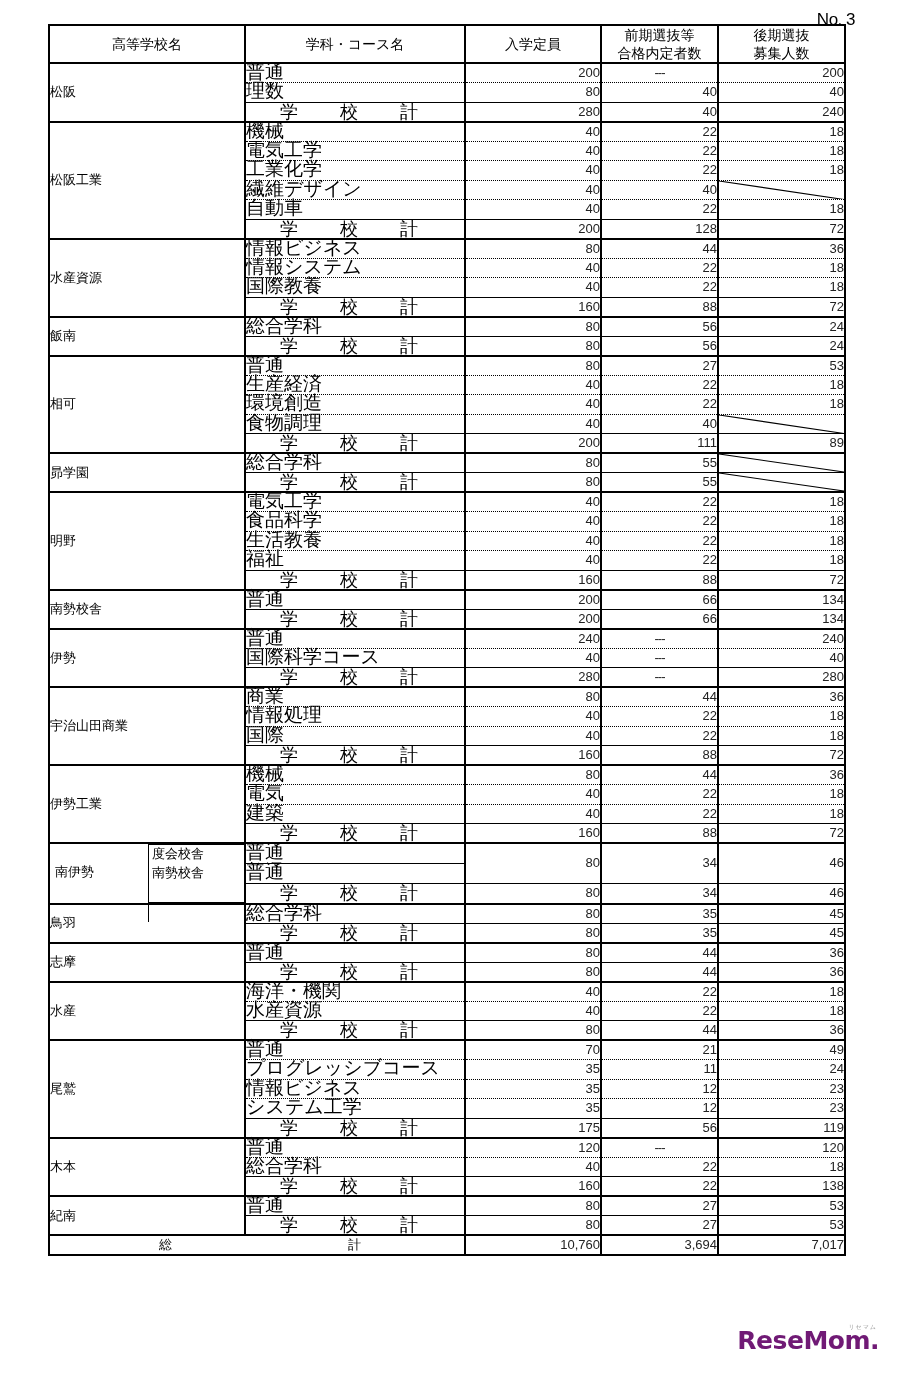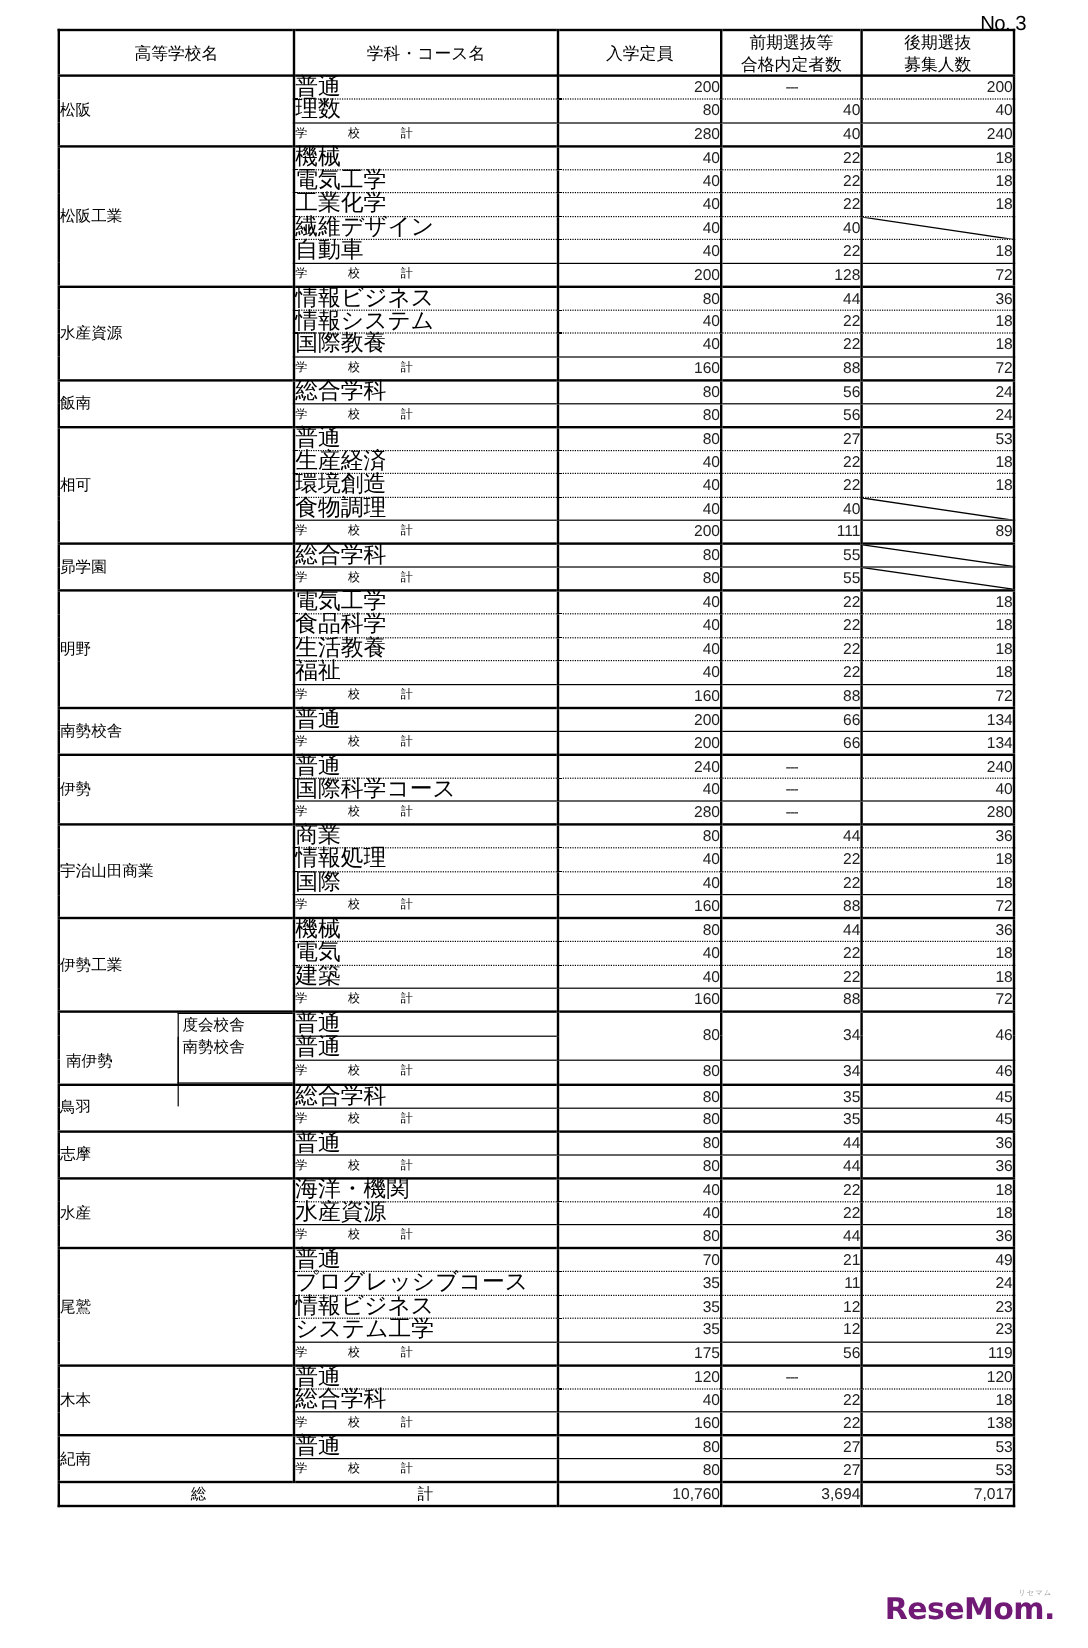--- a/index.html
+++ b/index.html
@@ -106,23 +106,24 @@
     color: #222;
   }
   .dash {
     text-align: center;
     padding-right: 0;
     letter-spacing: -1px;
   }
 
   
   .total-label {
+    text-align: center;
     letter-spacing: 12px;
     padding-left: 40px;
-    font-size: 10px;
+    font-size: 18px;
   }
 
   
   .grand td {
     border-top: 2.2px solid #000;
     height: 21px;
   }
   .grand .glabel {
     text-align: center;
     letter-spacing: 14px;
@@ -162,21 +163,20 @@
     box-sizing: border-box;
     line-height: 18px;
   }
   .campus-box.upper { border-bottom: 1.1px solid #000; border-top: 1.1px solid #000;}
   .campus-label-text { display:block; }
 
   .school-name-inline {
     position: absolute;
     left: 5px;
     font-size: 13px;
-    margin-top: 12px;
   }
 
   
   .vmerge {
     vertical-align: middle !important;
   }
 
   
   .watermark {
     position: absolute;

